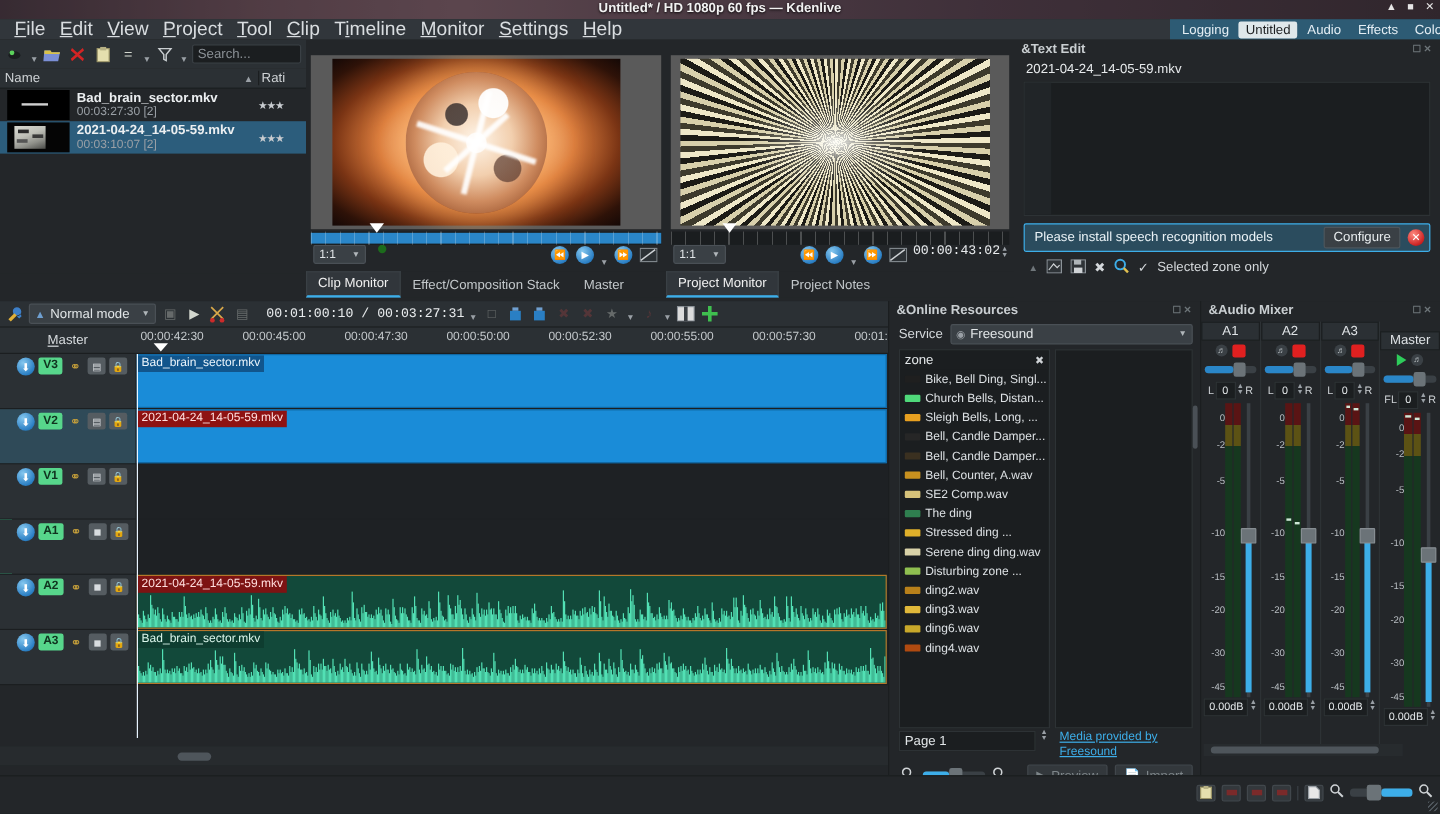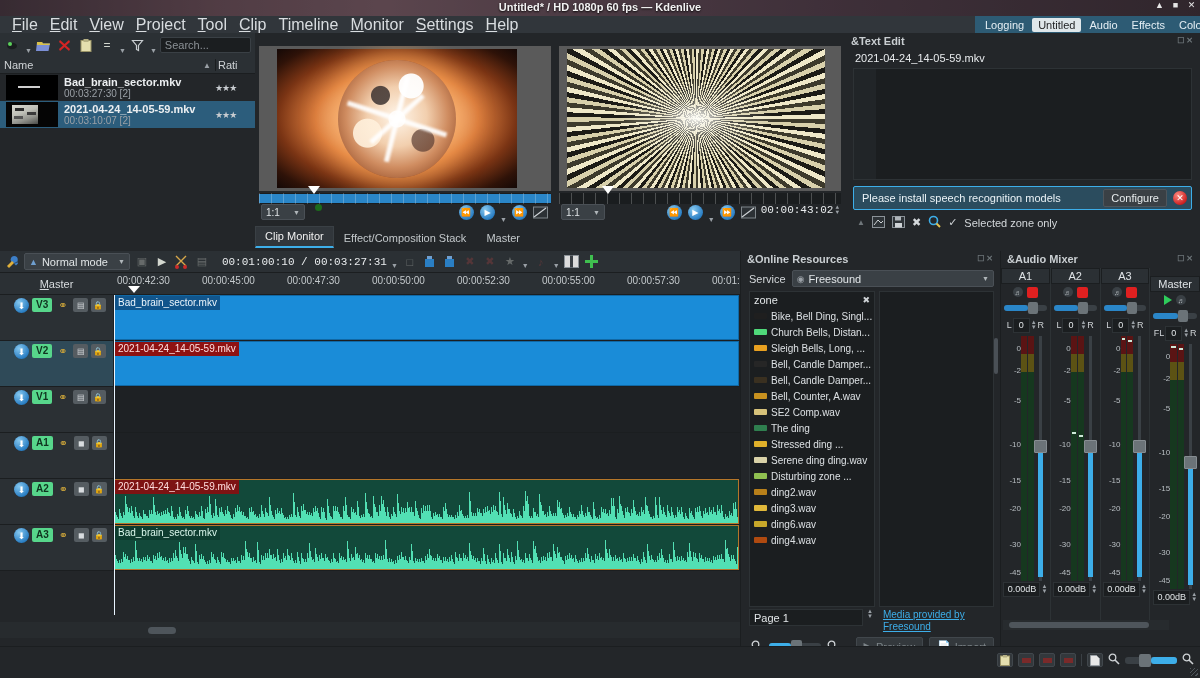--- a/index.html
+++ b/index.html
@@ -513,20 +513,24 @@
               <path d="M1 11 L13 2" stroke="#cfd3d6" stroke-width="1.2"></path>
             </svg>
         </div>
         <div class="tc-display">
           <span>00:00:43:02</span>
           <span class="spin">
               <span>▲</span>
               <span>▼</span>
             </span>
         </div>
+      </div>
+      <div class="tabrow">
+        <div class="tab active">Project Monitor</div>
+        <div class="tab">Project Notes</div>
       </div>
     </div>
   </div>
 
   <div class="texted">
     <div class="panel-title">
       <span>&amp;Text Edit</span>
       <span class="dockbtns">☐✕</span>
     </div>
     <div class="te-file">2021-04-24_14-05-59.mkv</div>

